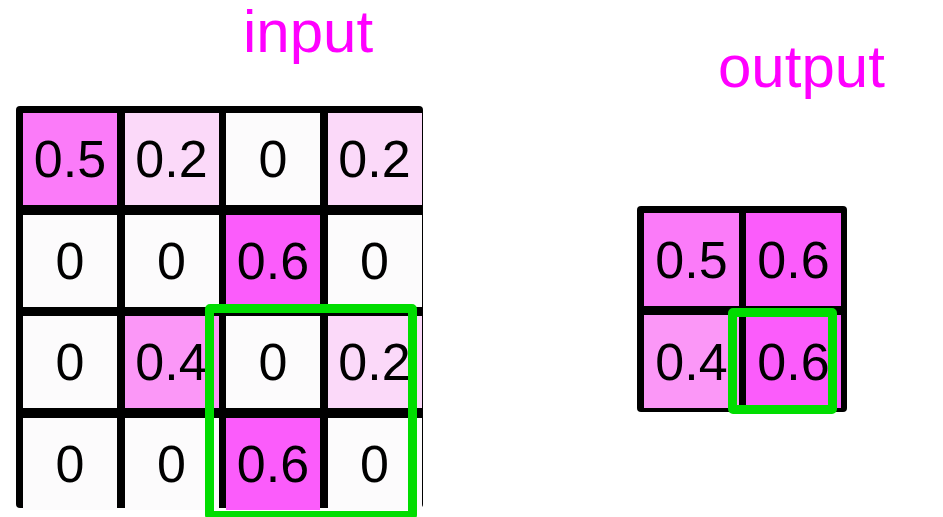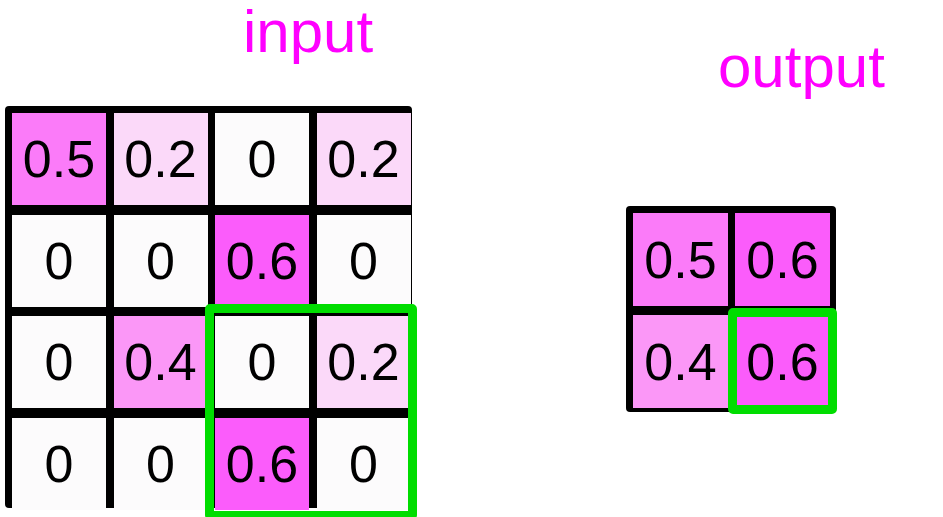--- a/index.html
+++ b/index.html
@@ -34,20 +34,21 @@
   }
   #title-input  { left: 243px; top: 2px; }
   #title-output { left: 718px; top: 2px; margin-top: 35px; }
 
   
   .grid {
     position: absolute;
     background: #000000;
     border-radius: 4px;
     box-sizing: border-box;
+    margin-left: 11px;
   }
   .cell {
     position: absolute;
     box-sizing: border-box;
     display: flex;
     align-items: center;
     justify-content: center;
     color: #000000;
     font-family: "Liberation Sans", sans-serif;
     font-weight: 400;

